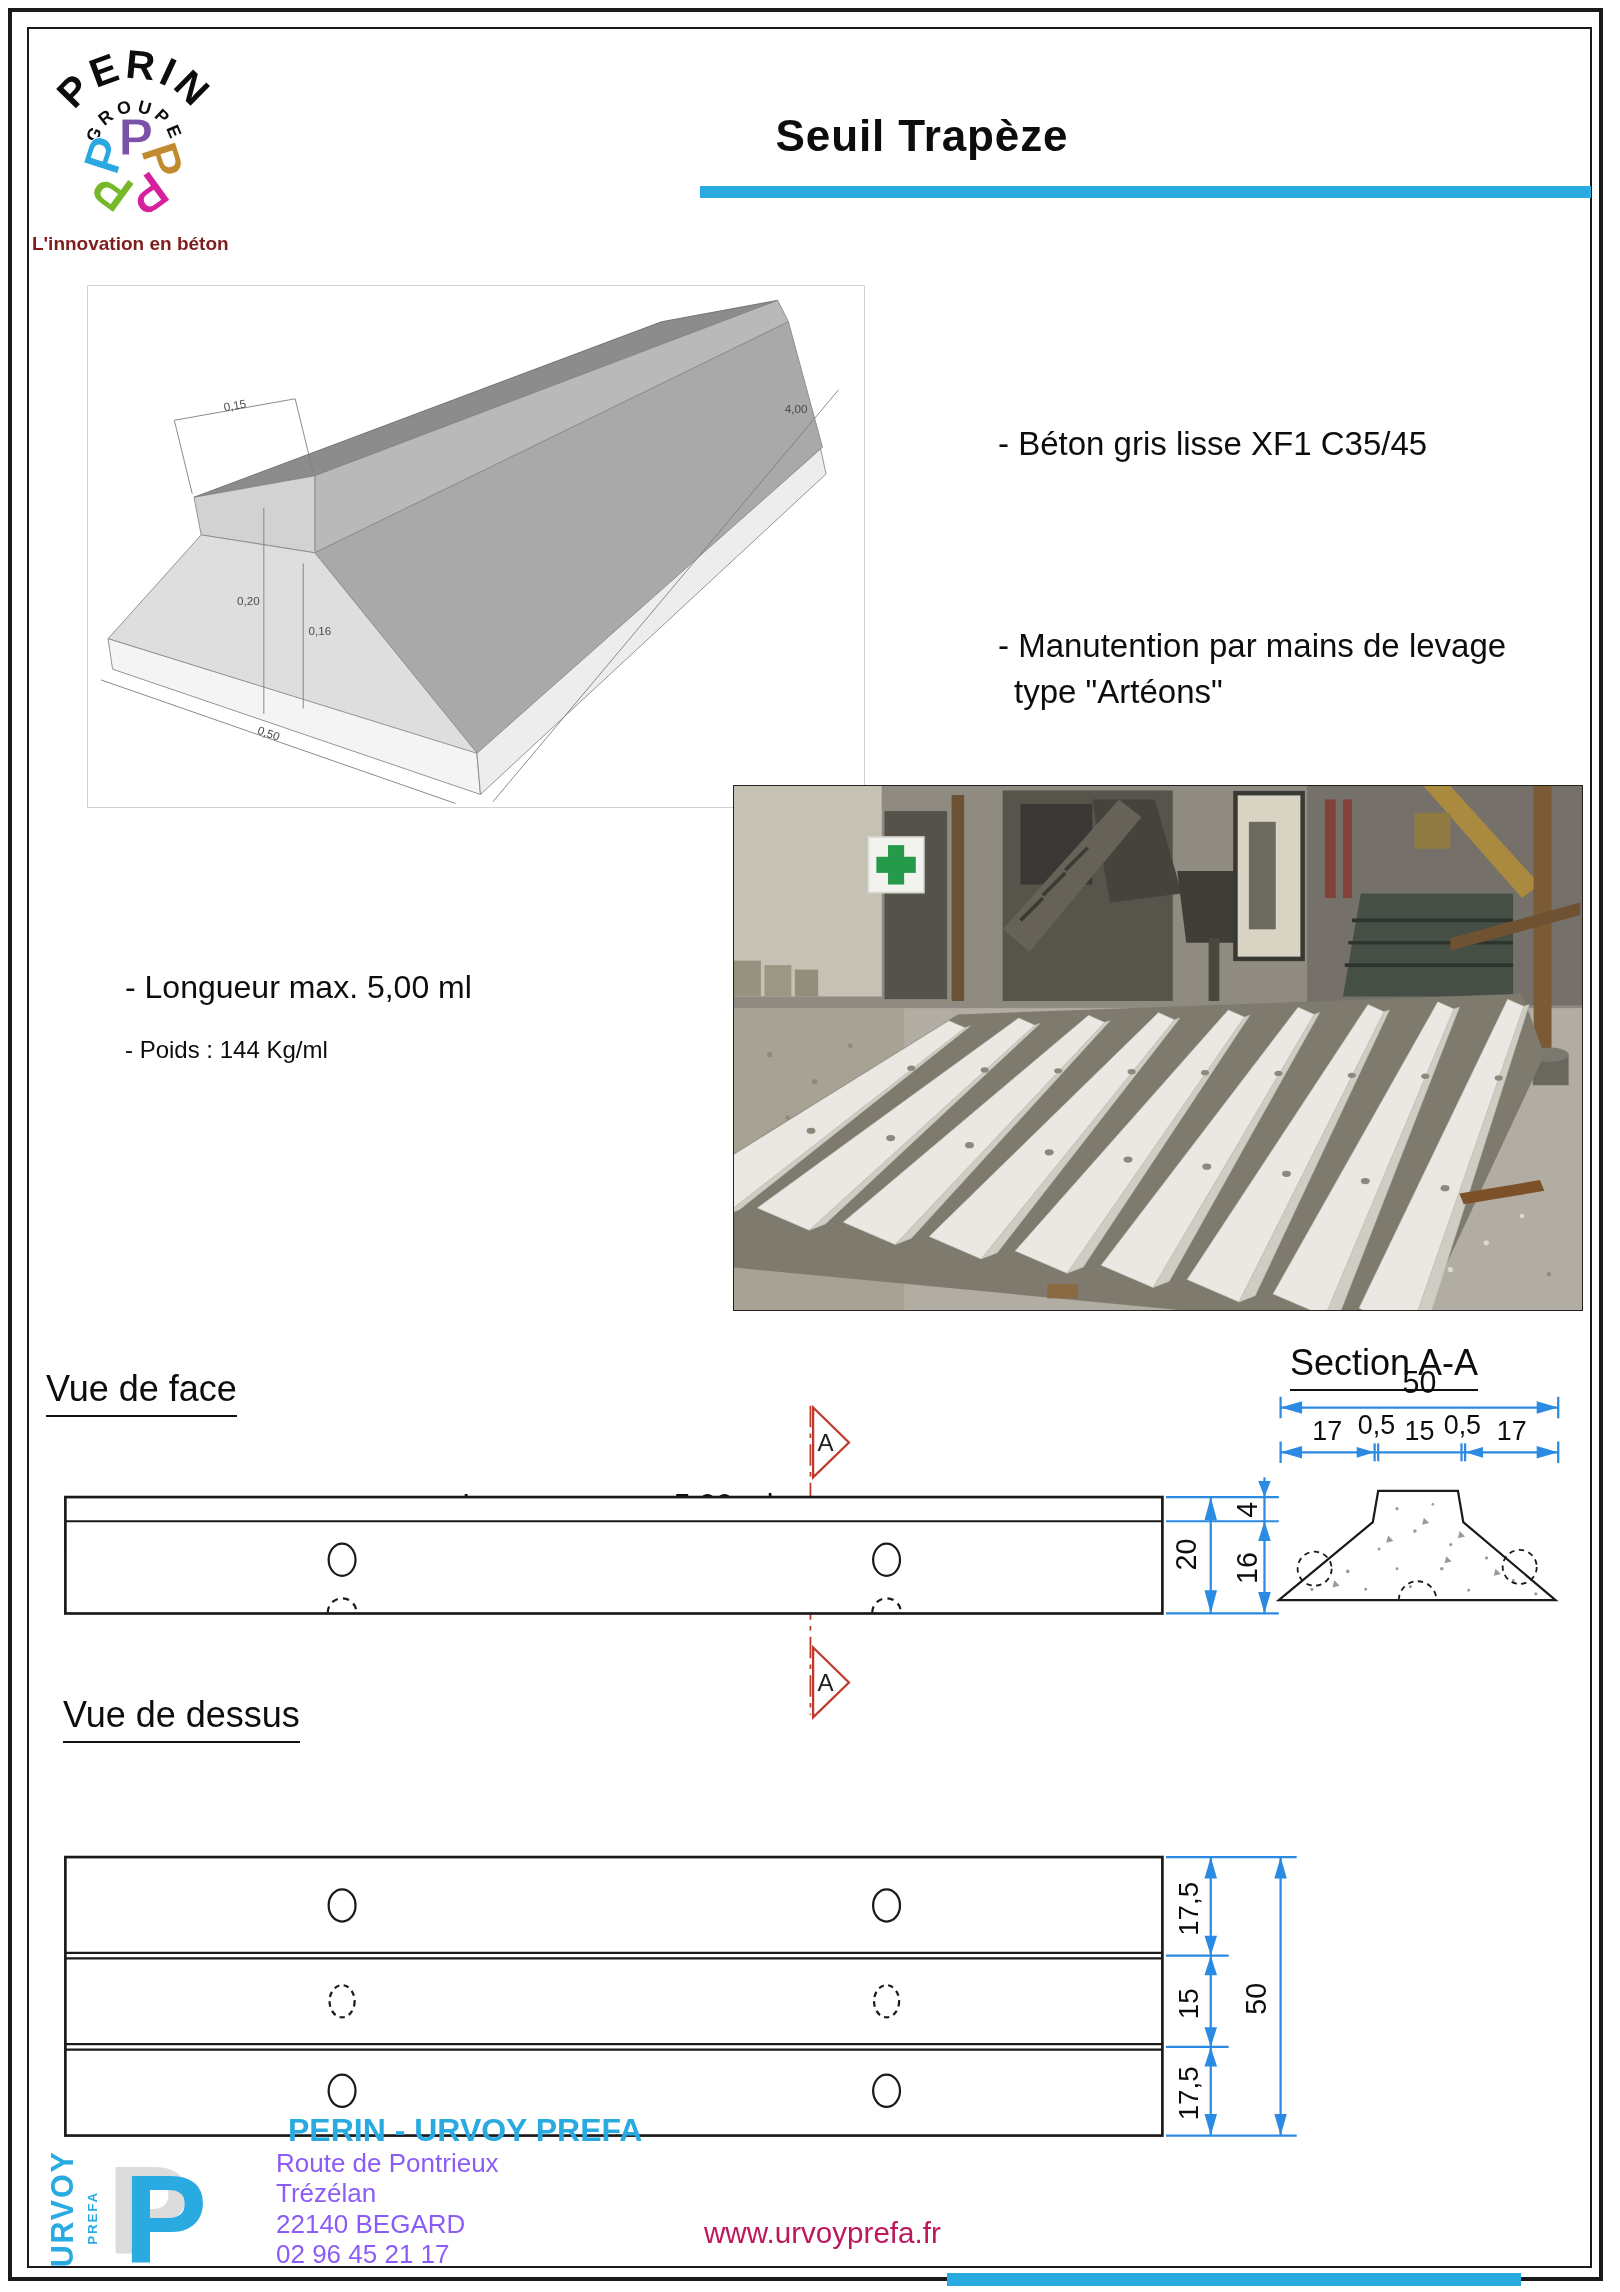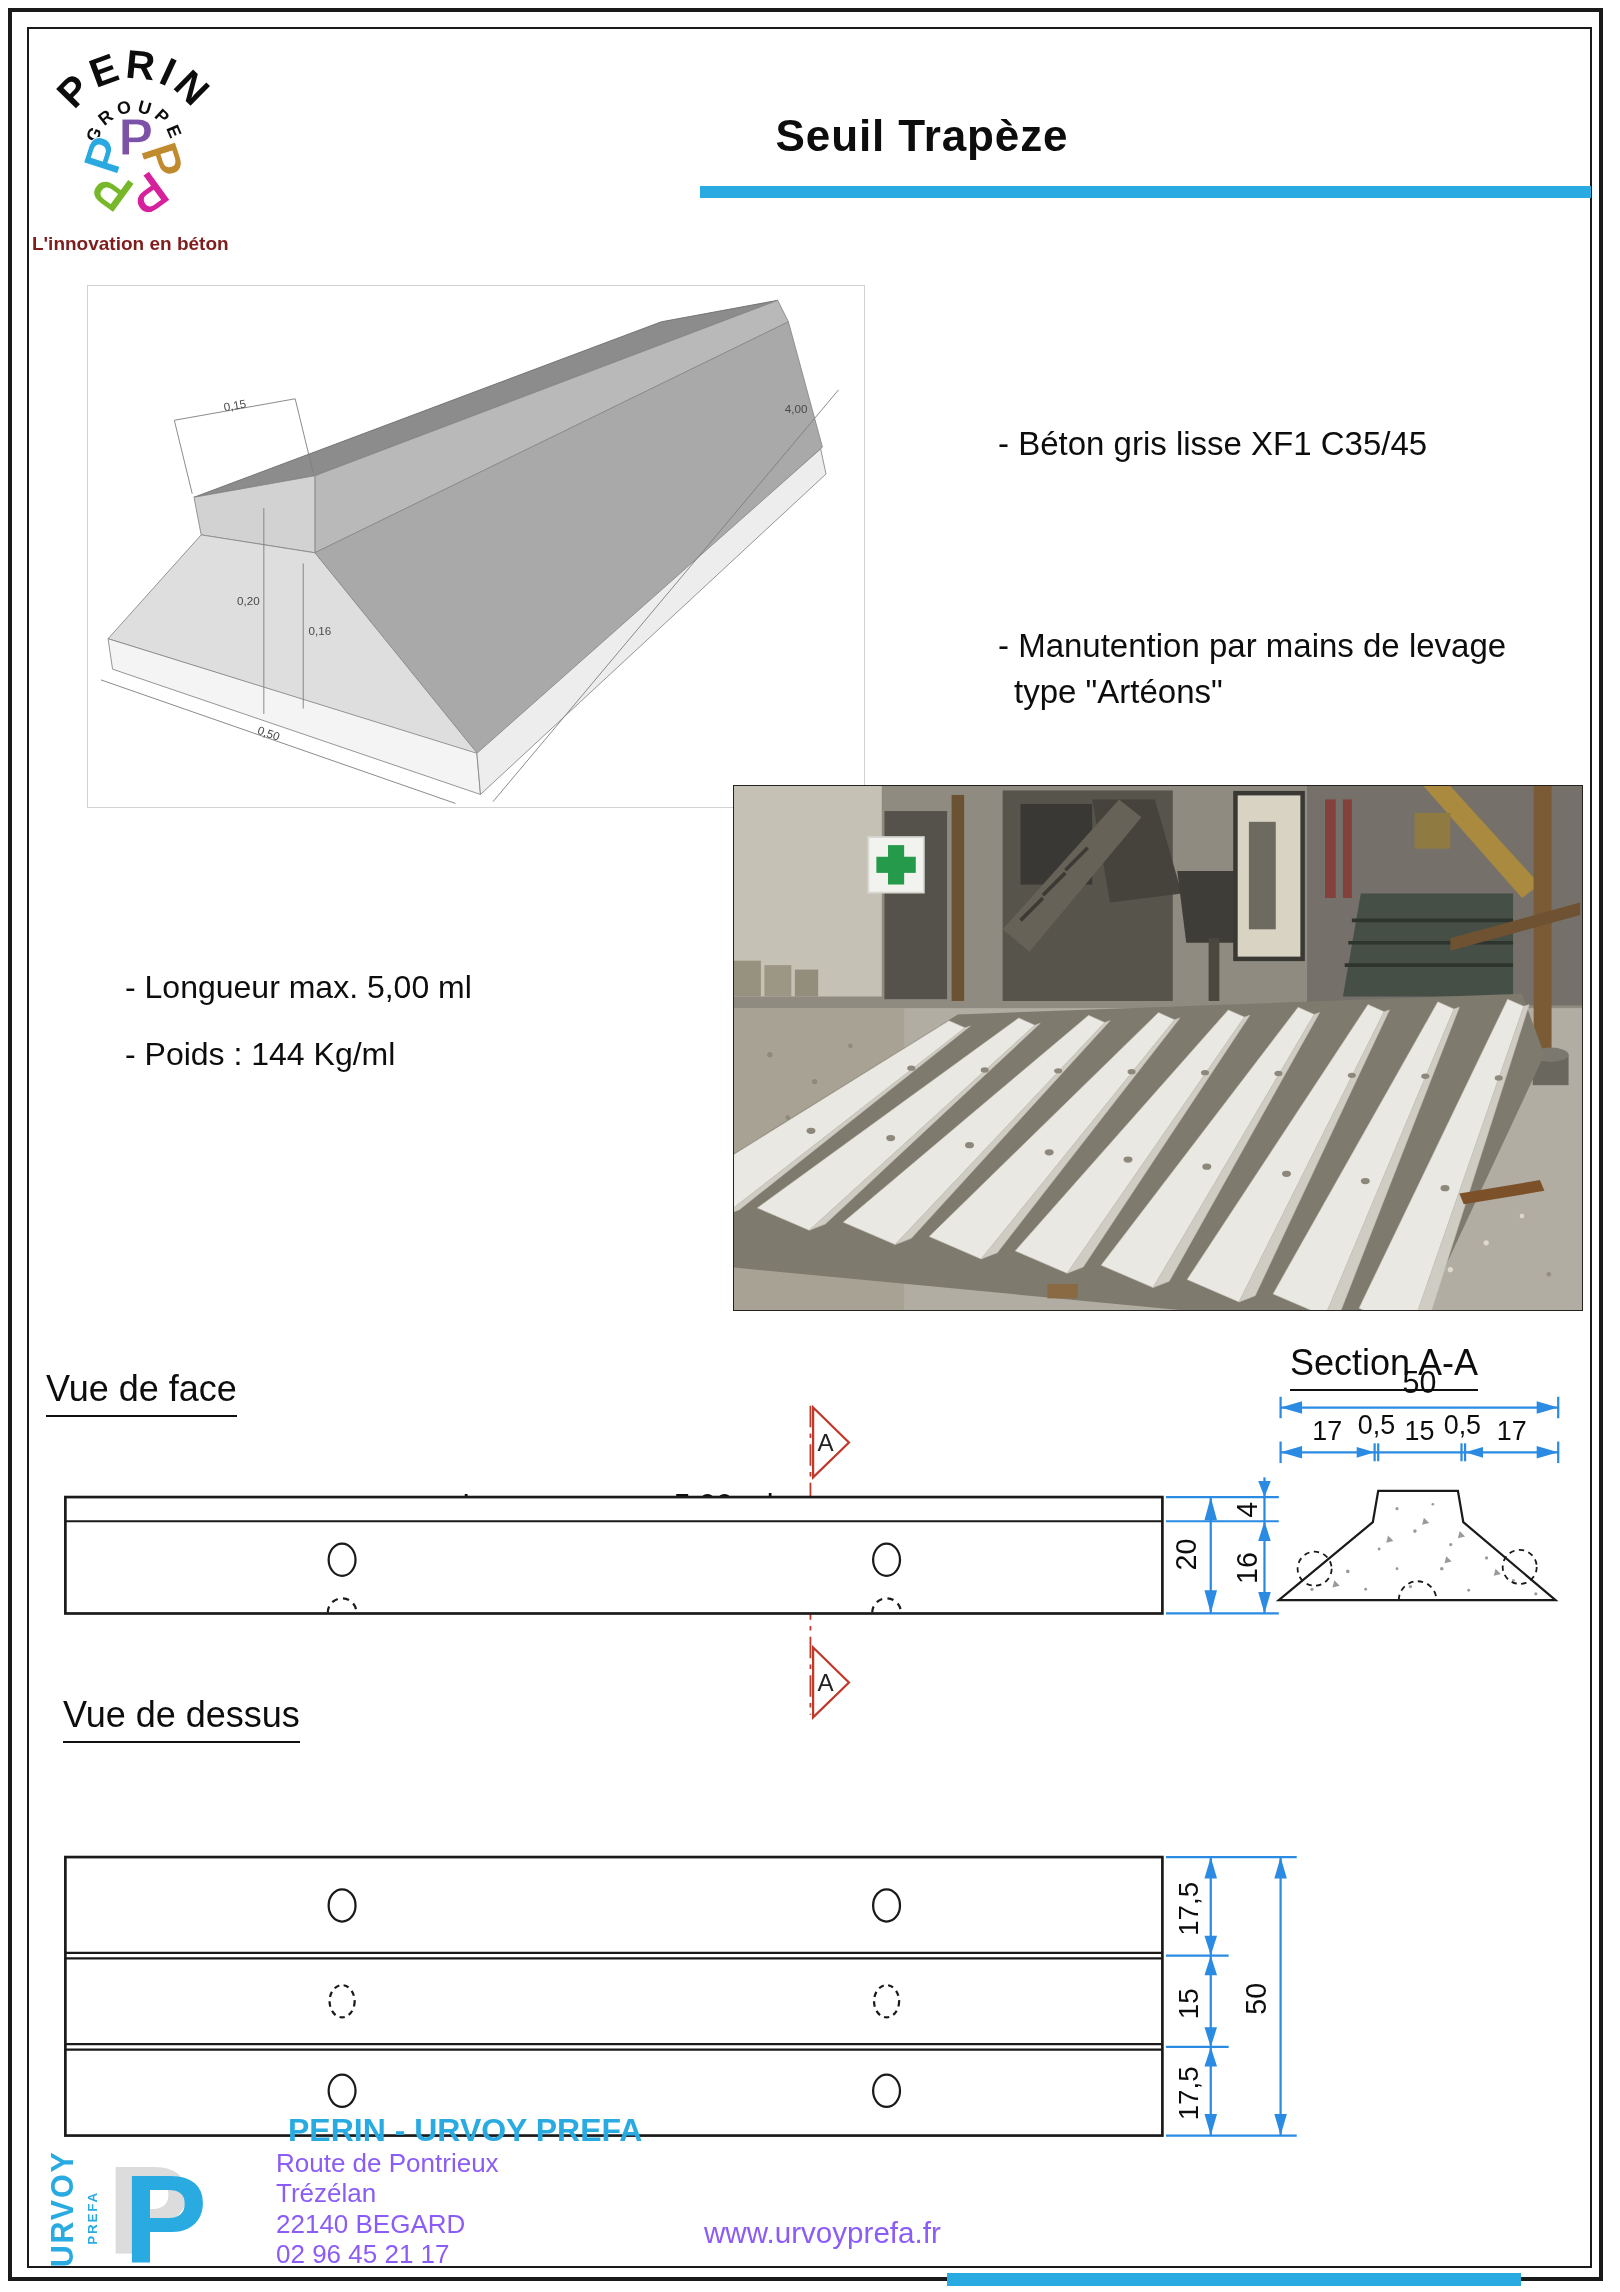--- a/index.html
+++ b/index.html
@@ -11,31 +11,31 @@
   #page-title{left:658px;top:111px;width:528px;text-align:center;font-size:44px;font-weight:bold;letter-spacing:0.9px;color:#0d0d0d;}
   #title-bar{left:700px;top:186px;width:891px;height:11.6px;}
   #logo-block{left:45px;top:39px;width:179px;height:193px;}
   #logo-tagline{left:32px;top:233px;width:206px;font-size:19px;font-weight:bold;color:#7f1d1d;}
   .spec-line{font-size:33px;color:#0d0d0d;white-space:nowrap;}
   #spec-r1{left:998px;top:425px;}
   #spec-r2{left:998px;top:525px;}
   #spec-r3{left:998px;top:627px;}
   #spec-r4{left:1014px;top:673px;}
   #spec-l1{left:125px;top:969px;font-size:32px;}
-  #spec-l2{left:125px;top:1036px;font-size:32px;}
+  #spec-l2{left:125px;top:1036px;font-size:24px;}
   .view-heading{font-size:36px;color:#0d0d0d;display:inline-block;border-bottom:2.7px solid #111;padding-bottom:4.5px;white-space:nowrap;}
   #heading-face{left:46px;top:1368px;}
   #heading-section{left:1290px;top:1342px;}
   #heading-dessus{left:63px;top:1694px;}
   #iso-box{left:87px;top:285px;width:776px;height:521px;border:0.9px solid #d2d2d2;box-sizing:content-box;}
   #photo-box{left:733px;top:785px;width:848px;height:524px;border:1.8px solid #26211c;}
   #footer-company{left:288px;top:2112px;font-size:32px;font-weight:bold;}
   .addr-line{left:276px;font-size:26px;color:#8b5cf6;}
   #addr-1{top:2148px;} #addr-2{top:2178px;} #addr-3{top:2209px;} #addr-4{top:2239px;}
-  #website{left:704px;top:2216px;font-size:29.6px;color:#8b5cf6;}
+  #website{left:704px;top:2216px;font-size:29.6px;color:#be185d;}
   #bottom-bar{left:947px;top:2273px;width:574px;height:13.4px;}
   svg text{font-family:"Liberation Sans", sans-serif;}
 </style>
 </head>
 <body>
 
 <div id="page">
 
   <div class="abs" id="outer-frame"></div>
   <div class="abs" id="inner-frame"></div>

